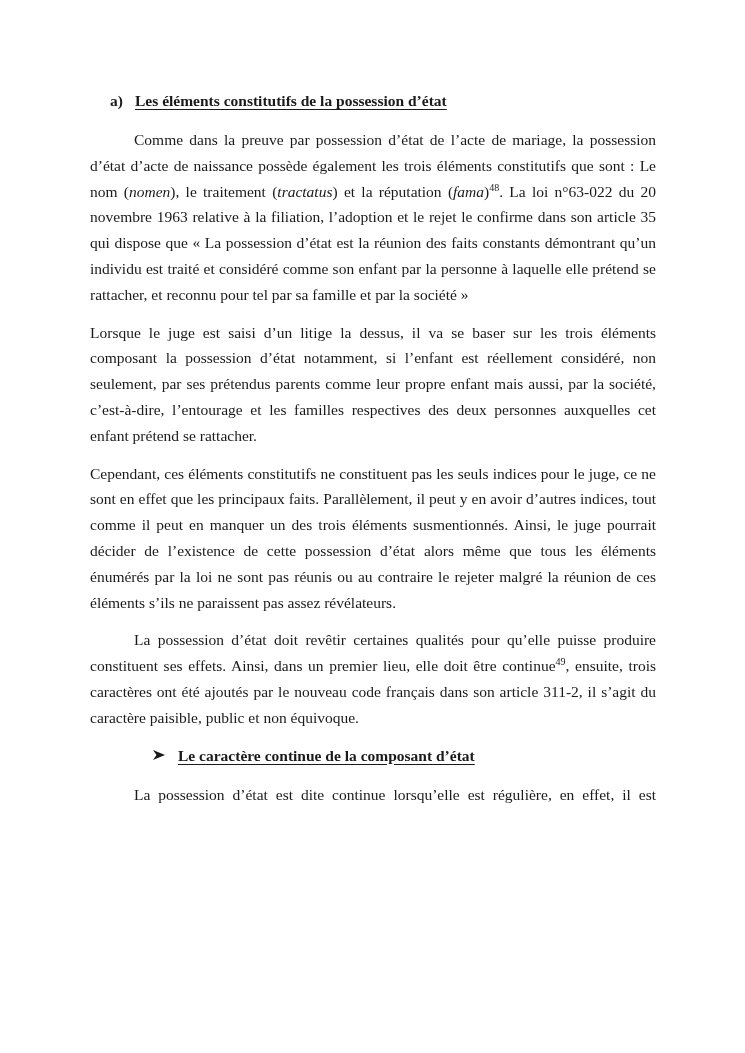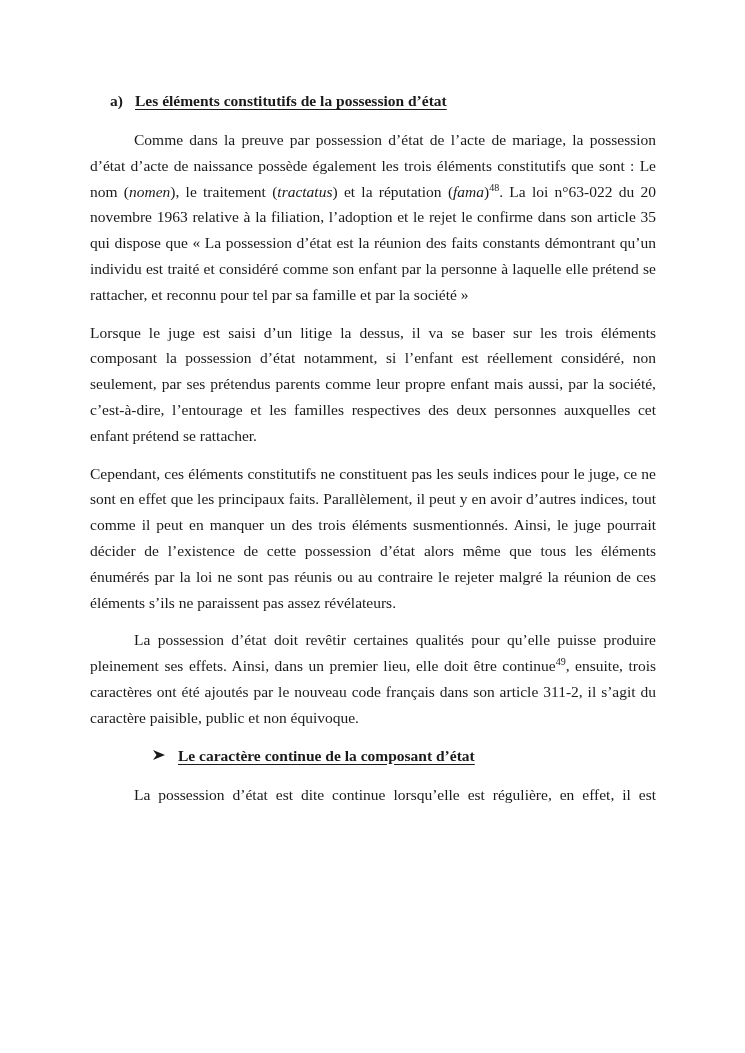--- a/index.html
+++ b/index.html
@@ -92,21 +92,21 @@
 
     <div class="heading level-letter"><span class="h-marker">a)</span><span class="h-text">Les éléments constitutifs de la possession d’état</span></div>
 
     <p class="body indent"><span>Comme dans la preuve par possession d’état de l’acte de mariage, la possession d’état d’acte de naissance possède également les trois éléments constitutifs que sont : Le nom (</span><i>nomen</i><span>), le traitement (</span><i>tractatus</i><span>) et la réputation (</span><i>fama</i><span>)</span><sup class="fn-ref">48</sup><span>. La loi n°63-022 du 20 novembre 1963 relative à la filiation, l’adoption et le rejet le confirme dans son article 35 qui dispose que «  La possession d’état est la réunion des faits constants démontrant qu’un individu est traité et considéré comme son enfant par la personne à laquelle elle prétend se rattacher, et reconnu pour tel par sa famille et par la société »</span></p>
 
     <p class="body">Lorsque le juge est saisi d’un litige la dessus, il va se baser sur les trois éléments composant la possession d’état notamment, si l’enfant est réellement considéré, non seulement, par ses prétendus parents comme leur propre enfant mais aussi, par la société, c’est-à-dire, l’entourage et les familles respectives des deux personnes auxquelles cet enfant prétend se rattacher.</p>
 
     <p class="body">Cependant, ces éléments constitutifs ne constituent pas les seuls indices pour le juge, ce ne sont en effet que les principaux faits. Parallèlement, il peut y en avoir d’autres indices, tout comme il peut en manquer un des trois éléments susmentionnés. Ainsi, le juge pourrait décider de l’existence de cette possession d’état alors même que tous les éléments énumérés par la loi ne sont pas réunis ou au contraire le rejeter malgré la réunion de ces éléments s’ils ne paraissent pas assez révélateurs.</p>
 
 
-    <p class="body indent"><span>La possession d’état doit revêtir certaines qualités pour qu’elle puisse produire pleinement ses effets. Ainsi, dans un premier lieu, elle doit être continue</span><sup class="fn-ref">49</sup><span>, ensuite, trois caractères ont été ajoutés par le nouveau code français dans son article 311-2, il s’agit du caractère paisible, public et non équivoque.</span></p>
+    <p class="body indent"><span>La possession d’état doit revêtir certaines qualités pour qu’elle puisse produire constituent ses effets. Ainsi, dans un premier lieu, elle doit être continue</span><sup class="fn-ref">49</sup><span>, ensuite, trois caractères ont été ajoutés par le nouveau code français dans son article 311-2, il s’agit du caractère paisible, public et non équivoque.</span></p>
 
     <div class="heading level-bullet"><span class="h-marker"><svg class="arrow-glyph" width="13" height="14" viewBox="0 0 13 14">
             <polygon points="0,2 12,7 0,12 3.5,7" fill="#1a1a1a"></polygon>
           </svg></span><span class="h-text">Le caractère continue de la composant d’état</span></div>
 
     <p class="body indent">La possession d’état est dite continue lorsqu’elle est régulière, en effet, il est nécessaire qu’elle s’étende sur un laps de temps assez long pour pouvoir déterminer son existence. Cela n’implique pas que l’enfant doit être en permanence chez ses parents mais il</p>
 
   </main>
 
   <div class="footnote-area">

